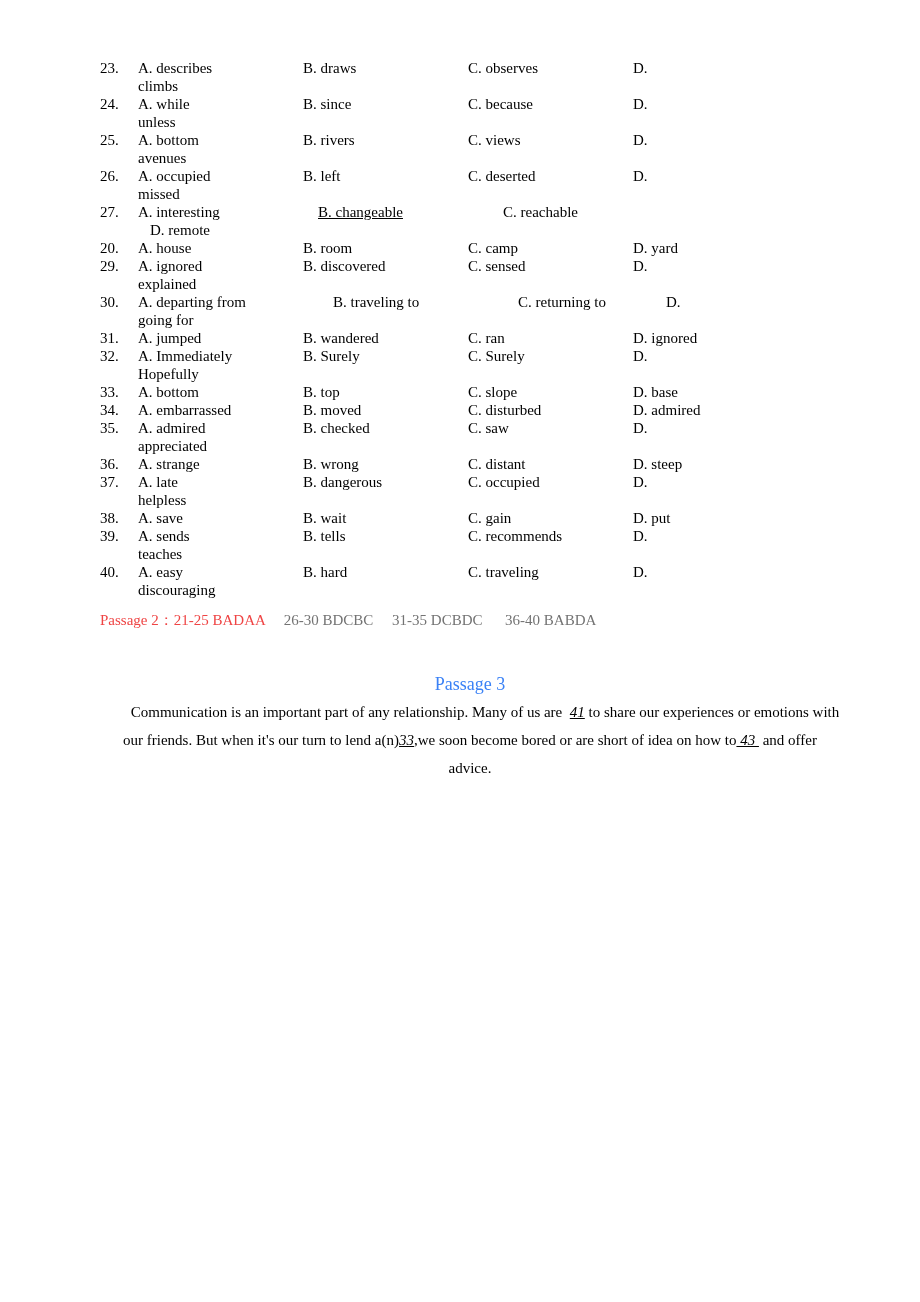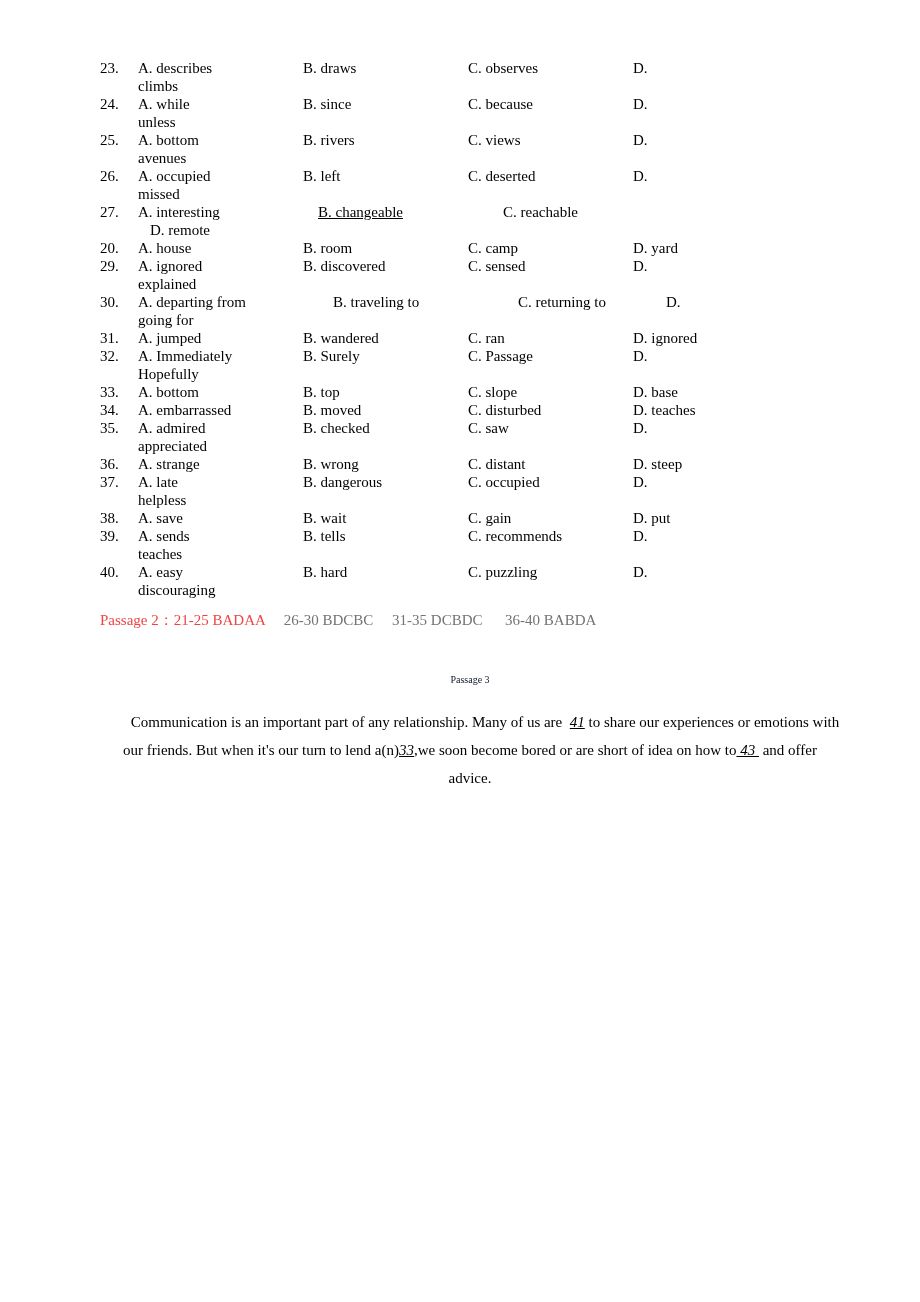--- a/index.html
+++ b/index.html
@@ -40,23 +40,23 @@
     }
     .answer-blue {
       color: #737373;
       font-weight: normal;
     }
     .passage-divider {
       margin: 40px 0 20px 0;
       text-align: center;
     }
     .passage-title {
-      color: #0f172a;
-      font-size: 10px;
-      margin-bottom: 24px;
+      color: #3b82f6;
+      font-size: 18px;
+      margin-bottom: 4px;
     }
     .passage-text {
       line-height: 1.85;
       text-indent: 2em;
     }
     .underline {
       text-decoration: underline;
       font-style: italic;
     }
     .row-continuation {
@@ -155,41 +155,41 @@
   <span class="option">A. jumped</span>
   <span class="option">B.  wandered</span>
   <span class="option">C.  ran</span>
   <span class="option">D.  ignored</span>
 </div>
 
 <div class="question-row">
   <span class="q-num">32.</span>
   <span class="option">A. Immediately</span>
   <span class="option">B.  Surely</span>
-  <span class="option">C.  Passage</span>
+  <span class="option">C.  Surely</span>
   <span class="option">D.</span>
 </div>
 <div class="question-row row-continuation">
   <span>Hopefully</span>
 </div>
 
 <div class="question-row">
   <span class="q-num">33.</span>
   <span class="option">A. bottom</span>
   <span class="option">B.  top</span>
   <span class="option">C.  slope</span>
   <span class="option">D.  base</span>
 </div>
 
 <div class="question-row">
   <span class="q-num">34.</span>
   <span class="option">A. embarrassed</span>
   <span class="option">B.  moved</span>
   <span class="option">C.  disturbed</span>
-  <span class="option">D.  teaches</span>
+  <span class="option">D.  admired</span>
 </div>
 
 <div class="question-row">
   <span class="q-num">35.</span>
   <span class="option">A. admired</span>
   <span class="option">B.  checked</span>
   <span class="option">C.  saw</span>
   <span class="option">D.</span>
 </div>
 <div class="question-row row-continuation">
@@ -231,21 +231,21 @@
   <span class="option">D.</span>
 </div>
 <div class="question-row row-continuation">
   <span>teaches</span>
 </div>
 
 <div class="question-row">
   <span class="q-num">40.</span>
   <span class="option">A. easy</span>
   <span class="option">B.  hard</span>
-  <span class="option">C.  puzzling</span>
+  <span class="option">C.  traveling</span>
   <span class="option">D.</span>
 </div>
 <div class="question-row row-continuation">
   <span>discouraging</span>
 </div>
 
 <div class="answer-line">
   <span class="answer-red">Passage 2：21-25 BADAA</span>
   <span>&nbsp;&nbsp;&nbsp;</span>
   <span class="answer-blue">26-30 BDCBC</span>

